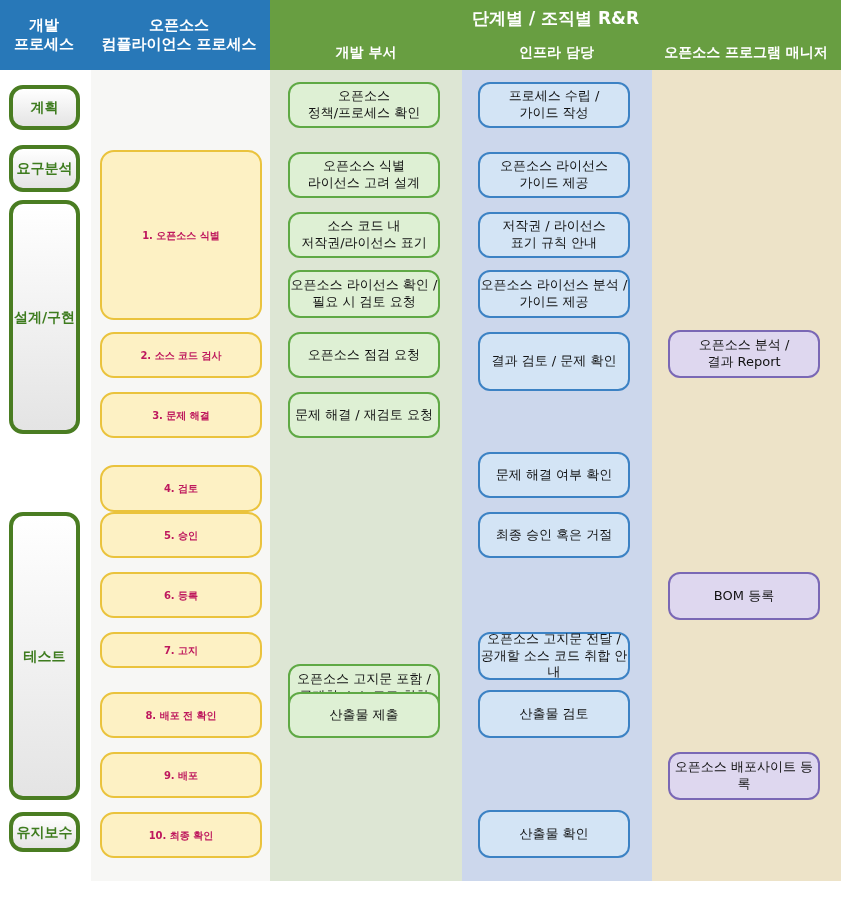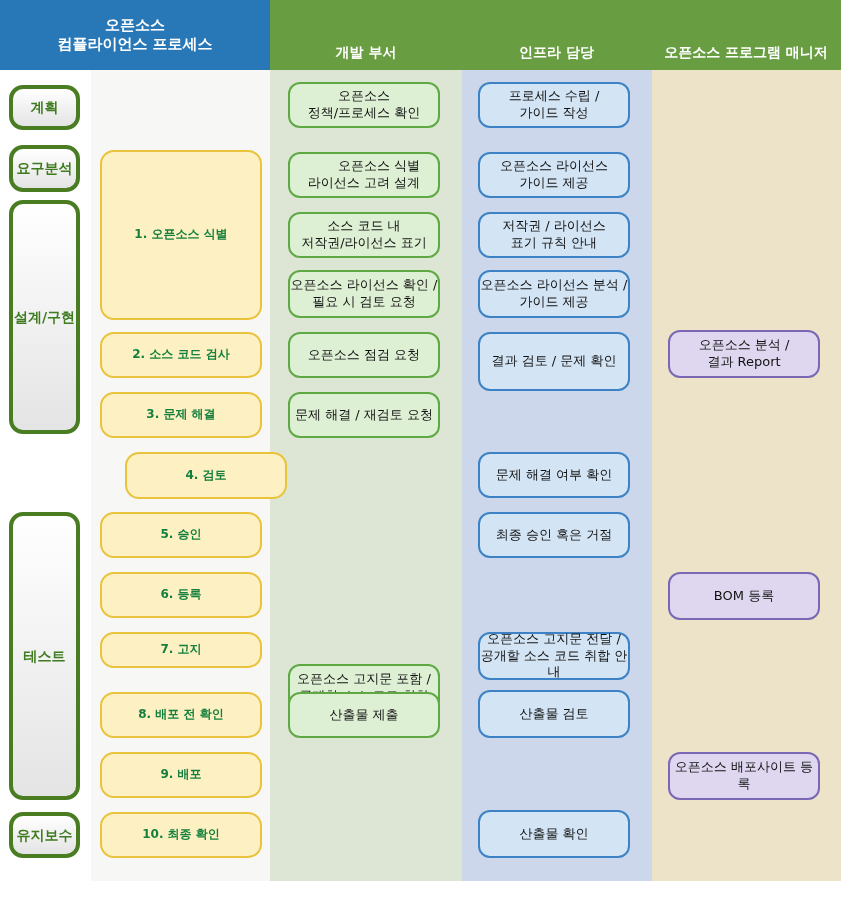--- a/index.html
+++ b/index.html
@@ -29,70 +29,73 @@
   .lane.manager{left:462px;width:190px;background:var(--lane-manager,#ccd7ec);}
   .lane.infra{left:652px;width:189px;background:var(--lane-infra,#ede3c8);}
   
   .box{position:absolute;box-sizing:border-box;display:flex;align-items:center;
     justify-content:center;text-align:center;white-space:pre-line;line-height:1.3;}
   .stage{left:9px;width:71px;border:4px solid var(--stage-border,#4a7d22);
     border-radius:14px;background:linear-gradient(#ffffff,#e4e4e4);
     color:var(--stage-text,#3e7c1f);font-weight:bold;font-size:14px;}
   .step{left:100px;width:162px;border:2px solid var(--step-border,#eac33d);
     border-radius:14px;background:var(--step-fill,#fdf1c4);
-    color:#15803d;font-weight:bold;font-size:12px;}
+    color:#be185d;font-weight:bold;font-size:10px;}
   .task{font-size:13px;color:#111;border-radius:12px;border:2px solid #888;}
   .task.green{left:288px;width:152px;border-color:var(--task-green-border,#5fa945);
     background:var(--task-green-fill,#def0d4);}
   .task.blue{left:478px;width:152px;border-color:var(--task-blue-border,#3c82c4);
     background:var(--task-blue-fill,#d3e4f5);}
   .task.purple{left:668px;width:152px;border-color:var(--task-purple-border,#7a68b5);
     background:var(--task-purple-fill,#ded7ef);}
 </style>
 </head>
 <body>
 
 <div class="canvas">
 
   <div class="lane compliance"></div>
   <div class="lane devdept"></div>
   <div class="lane manager"></div>
   <div class="lane infra"></div>
 
   <div class="hdr hdr-blue">
+    <div class="hdr-cell c1">개발
+프로세스</div>
     <div class="hdr-cell c2">오픈소스
 컴플라이언스 프로세스</div>
   </div>
   <div class="hdr hdr-green">
+    <div class="rr-title">단계별 / 조직별 R&amp;R</div>
     <div class="rr-cols">
       <div class="rr-col r1">개발 부서</div>
       <div class="rr-col r3">인프라 담당</div>
       <div class="rr-col r2">오픈소스 프로그램 매니저</div>
     </div>
   </div>
 
   <div id="boxes">
       <div class="box stage" style="top: 85px; height: 45px;">계획</div>
       <div class="box stage" style="top: 145px; height: 47px;">요구분석</div>
       <div class="box stage" style="top: 200px; height: 234px;">설계/구현</div>
       <div class="box stage" style="top: 512px; height: 288px;">테스트</div>
-      <div class="box stage" style="top: 812px; height: 46px;">유지보수</div>
+      <div class="box stage" style="top: 812px; height: 40px;">유지보수</div>
       <div class="box step" style="top: 150px; height: 170px;">1. 오픈소스 식별</div>
       <div class="box step" style="top: 332px; height: 46px;">2. 소스 코드 검사</div>
       <div class="box step" style="top: 392px; height: 46px;">3. 문제 해결</div>
-      <div class="box step" style="top: 452px; height: 47px; margin-left: 25px;">4. 검토</div>
+      <div class="box step" style="top: 465px; height: 47px;">4. 검토</div>
       <div class="box step" style="top: 512px; height: 46px;">5. 승인</div>
       <div class="box step" style="top: 572px; height: 46px;">6. 등록</div>
       <div class="box step" style="top: 632px; height: 36px;">7. 고지</div>
       <div class="box step" style="top: 692px; height: 46px;">8. 배포 전 확인</div>
       <div class="box step" style="top: 752px; height: 46px;">9. 배포</div>
       <div class="box step" style="top: 812px; height: 46px;">10. 최종 확인</div>
       <div class="box task green" style="top: 82px; height: 46px;">오픈소스
 정책/프로세스 확인</div>
-      <div class="box task green" style="top: 152px; height: 46px; text-align: right;">오픈소스 식별
+      <div class="box task green" style="top: 152px; height: 46px;">오픈소스 식별
 라이선스 고려 설계</div>
       <div class="box task green" style="top: 212px; height: 46px;">소스 코드 내
 저작권/라이선스 표기</div>
       <div class="box task green" style="top: 270px; height: 48px;">오픈소스 라이선스 확인 /
 필요 시 검토 요청</div>
       <div class="box task green" style="top: 332px; height: 46px;">오픈소스 점검 요청</div>
       <div class="box task green" style="top: 392px; height: 46px;">문제 해결 / 재검토 요청</div>
       <div class="box task green" style="top: 632px; height: 48px; margin-top: 32px;">오픈소스 고지문 포함 /
 공개할 소스 코드 취합</div>
       <div class="box task green" style="top: 692px; height: 46px;">산출물 제출</div>

